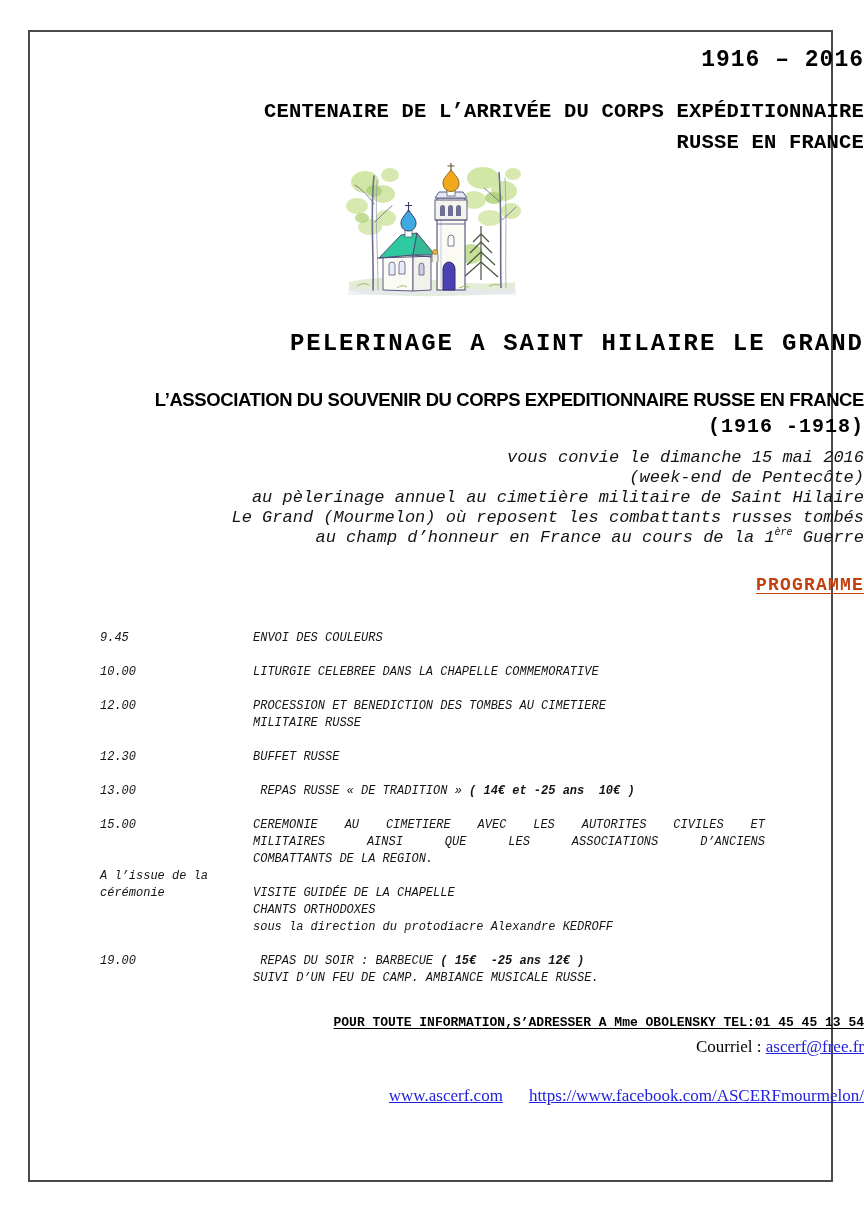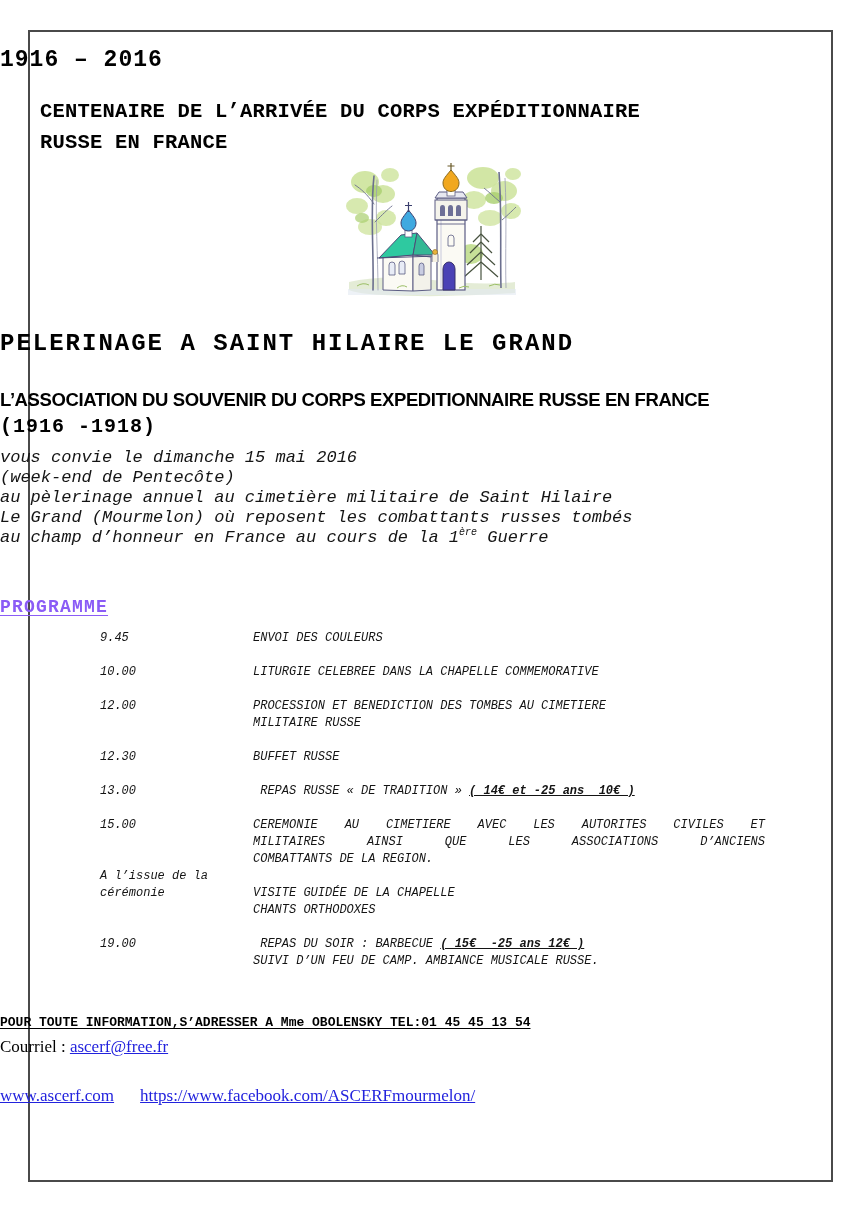--- a/index.html
+++ b/index.html
@@ -6,42 +6,42 @@
   body{
     width:864px;height:1226px;position:relative;background:#ffffff;
     font-family:"Liberation Mono","DejaVu Sans Mono",monospace;
     color:#141414;overflow:hidden;
   }
   .page-border{
     position:absolute;left:28px;top:30px;width:805px;height:1152px;
     border:2px solid #4a4a4a;box-sizing:border-box;pointer-events:none;
   }
   .abs{position:absolute;left:0;right:0;}
-  .center{text-align:left;}
+  .center{text-align:right;}
   .years{top:46px;font-size:23px;font-weight:bold;letter-spacing:1px;line-height:28px;color:#000;}
   .subtitle{top:96px;font-size:20.5px;font-weight:bold;line-height:31px;letter-spacing:0.2px;color:#000;padding-left:40px;}
   .illustration{position:absolute;top:162px;left:50%;transform:translateX(-50%);width:178px;height:136px;}
   .main-title{top:329px;font-size:24px;font-weight:bold;letter-spacing:2px;line-height:30px;color:#000;}
   .assoc-name{top:387px;font-family:"Liberation Sans","DejaVu Sans",sans-serif;
     font-size:18.5px;font-weight:bold;letter-spacing:-0.4px;line-height:26px;color:#000;}
   .assoc-years{top:413px;font-size:20px;font-weight:bold;letter-spacing:1px;line-height:28px;color:#000;}
   .invitation{top:448px;font-size:17px;font-style:italic;line-height:20px;}
   .invitation sup{font-size:10px;line-height:0;}
-  .prog-head{top:596px;font-size:18px;font-weight:bold;letter-spacing:1.2px;line-height:22px;color:#8b5cf6;}
+  .prog-head{top:574px;font-size:18px;font-weight:bold;letter-spacing:1.2px;line-height:22px;color:#c2410c;}
   .prog-head span{text-decoration:underline;text-underline-offset:3px;}
   .program{position:absolute;top:630px;left:100px;width:665px;font-size:12px;font-style:italic;line-height:17px;}
   .prow{display:flex;margin-top:17px;}
   .prow:first-child{margin-top:0;}
   .prow.no-gap{margin-top:0;}
   .ptime{width:153px;flex:0 0 153px;}
   .pdesc{width:512px;flex:0 0 512px;}
   .pdesc.offset{padding-top:17px;}
   .dline{white-space:pre-wrap;}
   .jline{text-align:justify;text-align-last:justify;white-space:normal;}
-  .pdesc b,.dline b{font-weight:bold;text-decoration:underline;}
+  .pdesc b,.dline b{font-weight:bold;}
   .footer-info{top:1014px;font-size:13px;font-weight:bold;line-height:18px;color:#000;}
   .footer-info span{text-decoration:underline;text-underline-offset:2px;}
   .serifline{font-family:"Liberation Serif","DejaVu Serif",serif;font-size:17px;line-height:22px;color:#000;}
   .footer-courriel{top:1036px;}
   .footer-links{top:1085px;}
   .link{text-decoration:underline;cursor:pointer;}
   .gap{display:inline-block;width:26px;}
 </style>
 </head>
 <body>
@@ -185,20 +185,21 @@
       <div class="jline">CEREMONIE AU CIMETIERE AVEC LES AUTORITES CIVILES ET</div>
       <div class="jline">MILITAIRES AINSI QUE LES ASSOCIATIONS D’ANCIENS</div>
       <div class="dline">COMBATTANTS DE LA REGION.</div>
     </div>
   </div>
   <div class="prow no-gap">
     <div class="ptime">A l’issue de la cérémonie</div>
     <div class="pdesc offset">
       <div class="dline">VISITE GUIDÉE DE LA CHAPELLE</div>
       <div class="dline">CHANTS ORTHODOXES</div>
+      <div class="dline">sous la direction du protodiacre Alexandre KEDROFF</div>
     </div>
   </div>
   <div class="prow">
     <div class="ptime">19.00</div>
     <div class="pdesc">
       <div class="dline"><span> REPAS DU SOIR : BARBECUE </span><b>( 15€  -25 ans 12€ )</b></div>
       <div class="dline">SUIVI D’UN FEU DE CAMP. AMBIANCE MUSICALE RUSSE.</div>
     </div>
   </div>
 </div>

